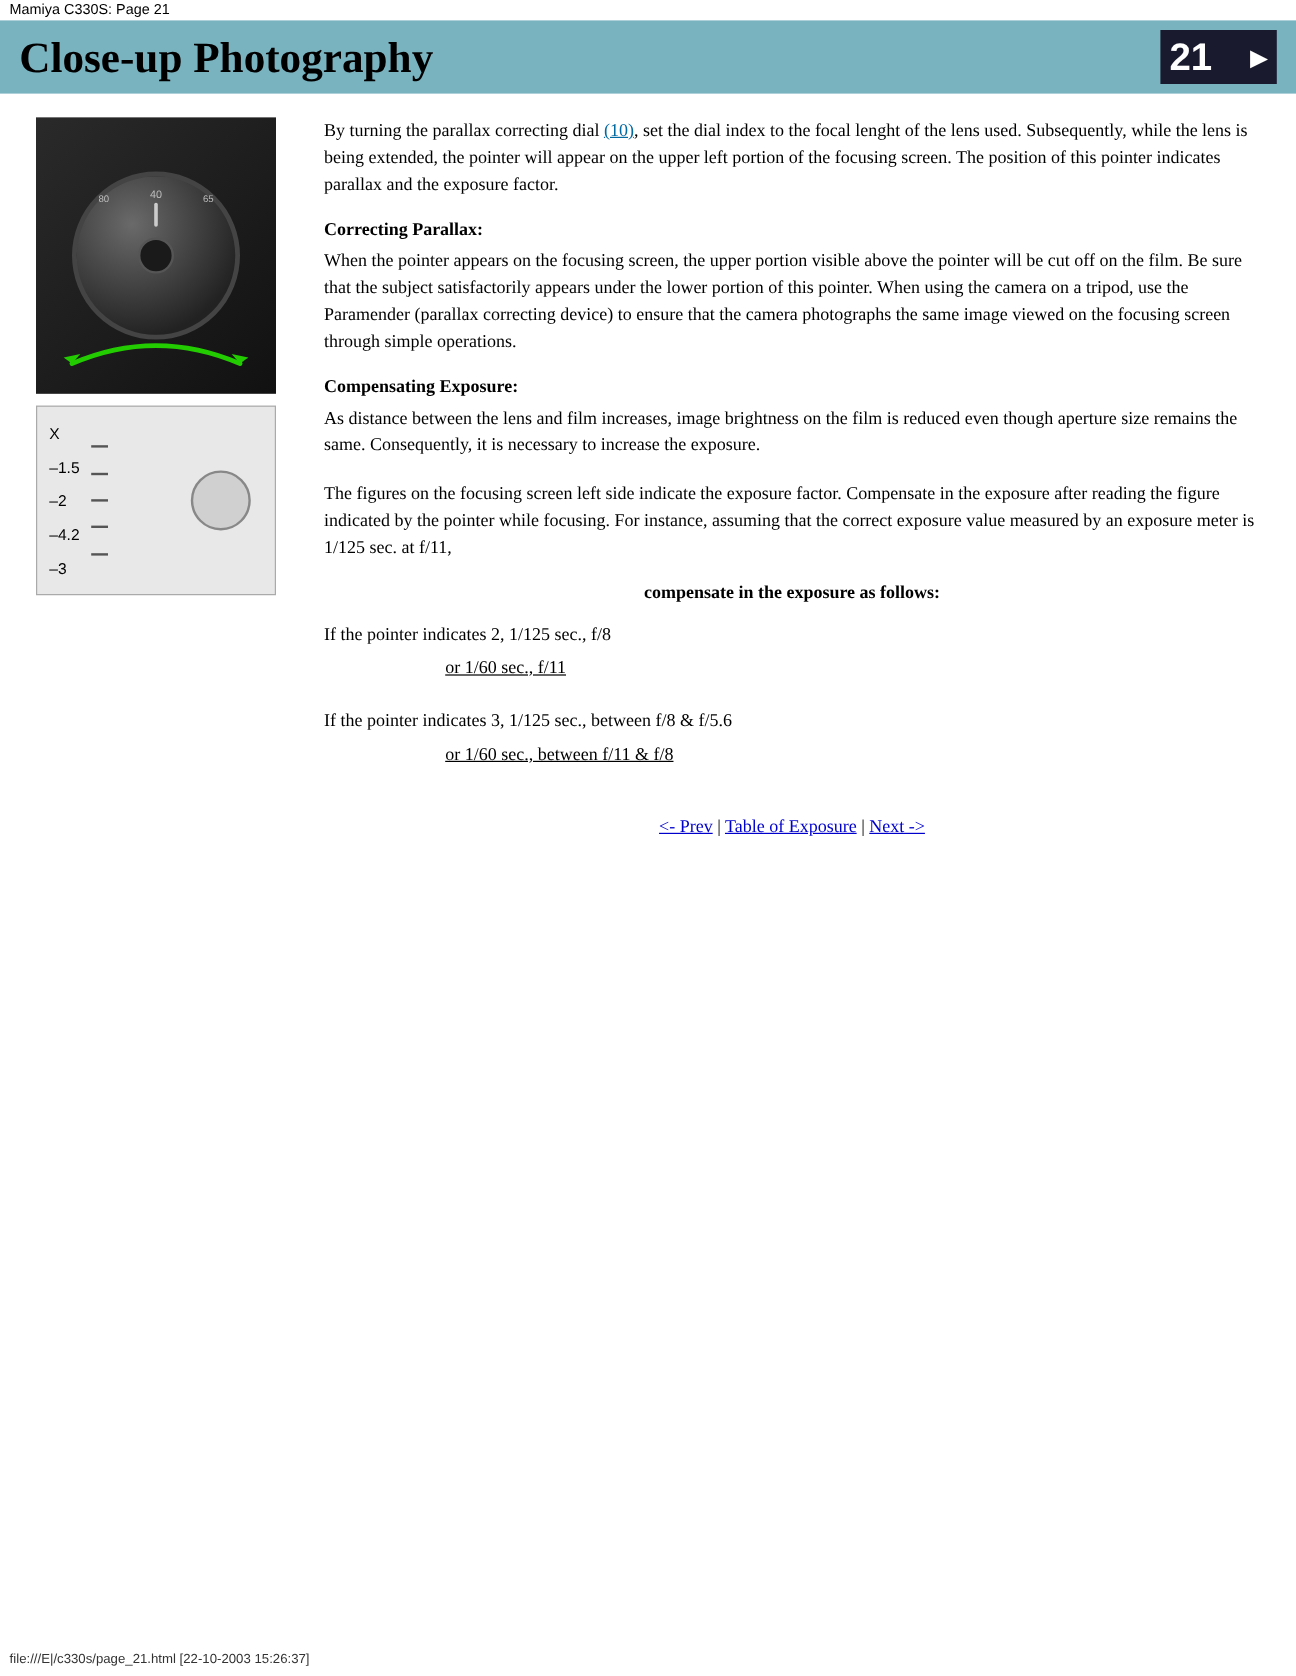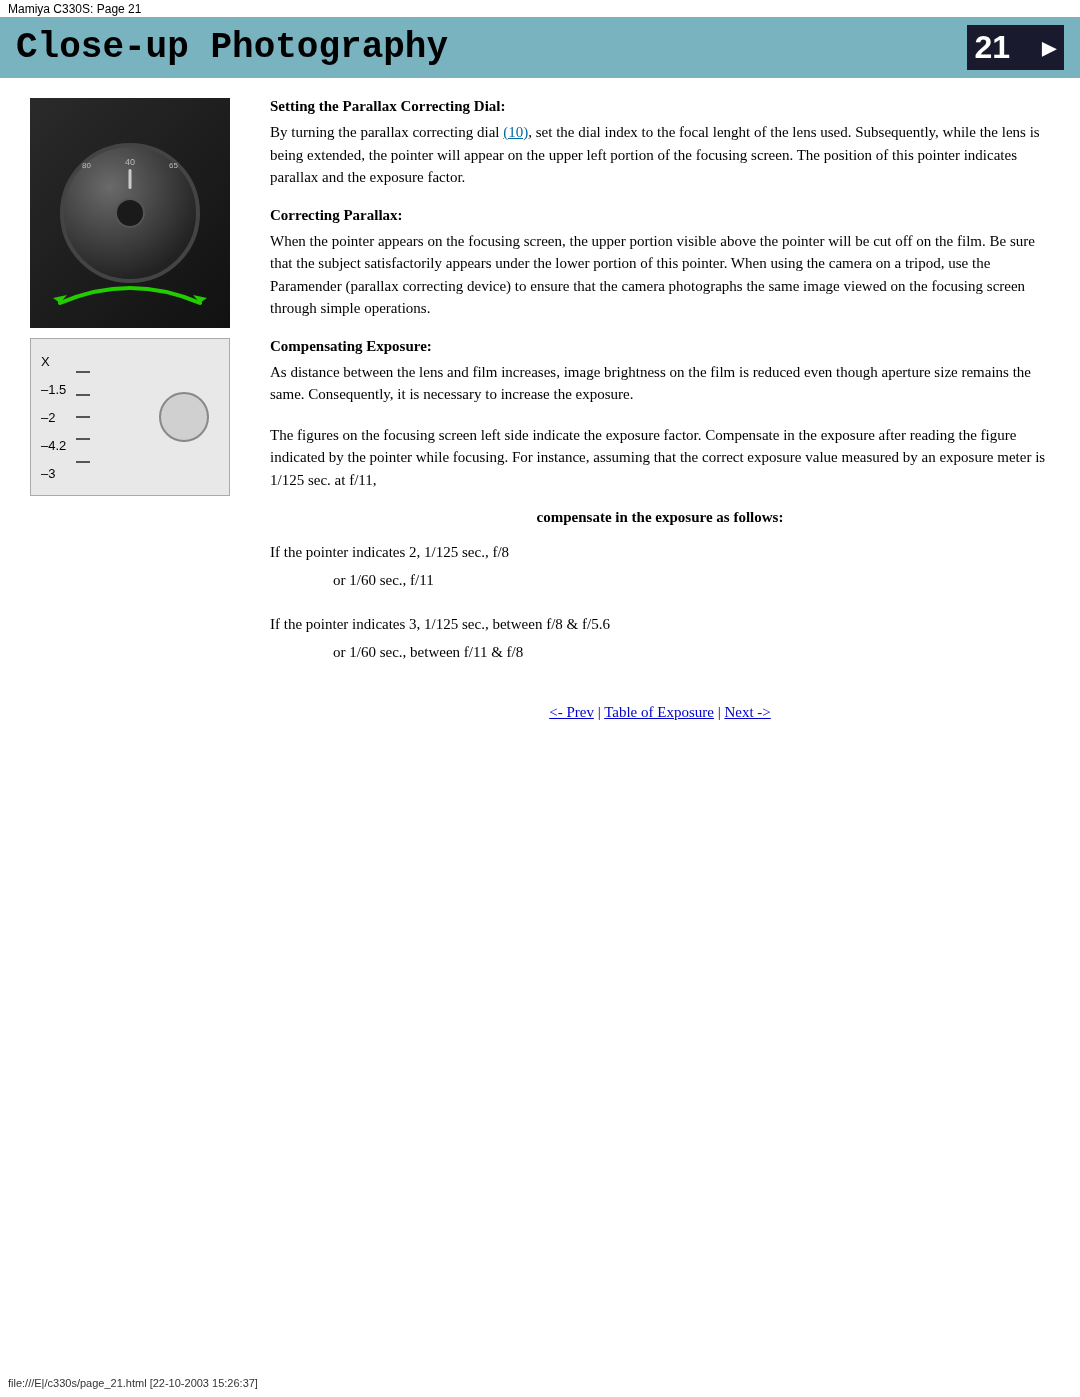--- a/index.html
+++ b/index.html
@@ -27,21 +27,21 @@
       align-items: center;
       justify-content: space-between;
       padding: 8px 16px;
       margin-bottom: 20px;
     }
 
     .header-title {
       font-size: 36px;
       font-weight: bold;
       color: #000000;
-      font-family: Liberation Mono, monospace;
+      font-family: Liberation Serif, serif;
     }
 
     .page-number-box {
       display: flex;
       align-items: center;
       background: #1a1a2e;
       color: white;
       font-size: 32px;
       font-weight: bold;
       font-family: Arial, sans-serif;
@@ -172,21 +172,22 @@
       margin-bottom: 20px;
     }
 
     .exposure-line {
       margin-bottom: 4px;
       font-size: 15px;
       line-height: 1.6;
     }
 
     .indent {
-      margin-left: 63px;
+      margin-left: 101px;
+      text-decoration: underline;
     }
 
     .bold-line {
       font-weight: bold;
       font-size: 15px;
       margin-bottom: 14px;
       text-align: center;
     }
 
     .spacer {
@@ -270,21 +271,20 @@
 
           <div class="chart-circle"></div>
         </div>
       </div>
     </div>
   </div>
 
   <div class="right-column">
 
     <div>
-      <div class="section-title">Setting the Parallax Correcting Dial:</div>
       <div class="section-body">
         By turning the parallax correcting dial <a href="#">(10)</a>, set the dial index to the focal lenght of the lens used. Subsequently, while the lens is being extended, the pointer will appear on the upper left portion of the focusing screen. The position of this pointer indicates parallax and the exposure factor.
       </div>
     </div>
 
     <div>
       <div class="section-title">Correcting Parallax:</div>
       <div class="section-body">When the pointer appears on the focusing screen, the upper portion visible above the pointer will be cut off on the film. Be sure that the subject satisfactorily appears under the lower portion of this pointer. When using the camera on a tripod, use the Paramender (parallax correcting device) to ensure that the camera photographs the same image viewed on the focusing screen through simple operations.</div>
     </div>
 

